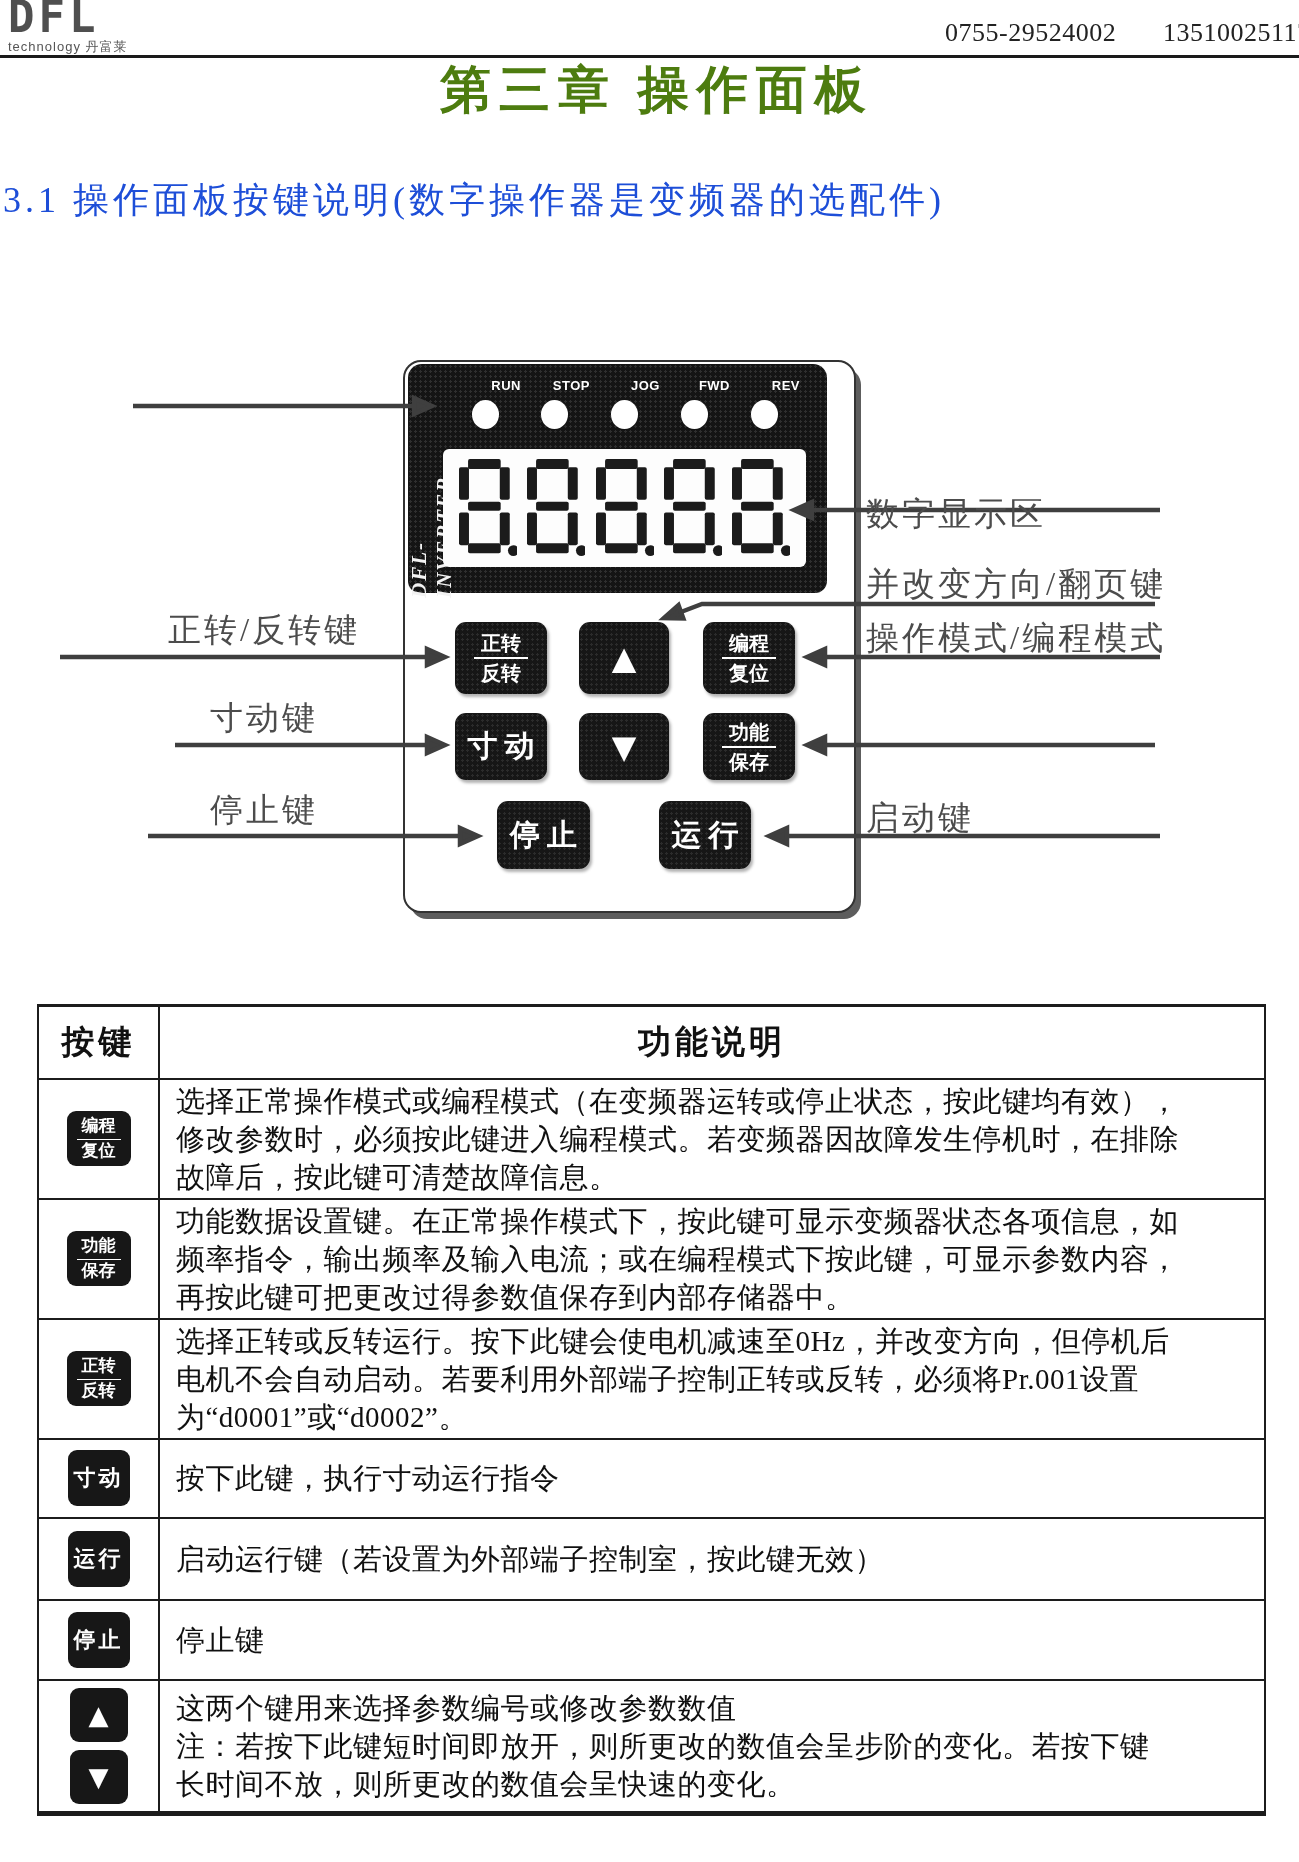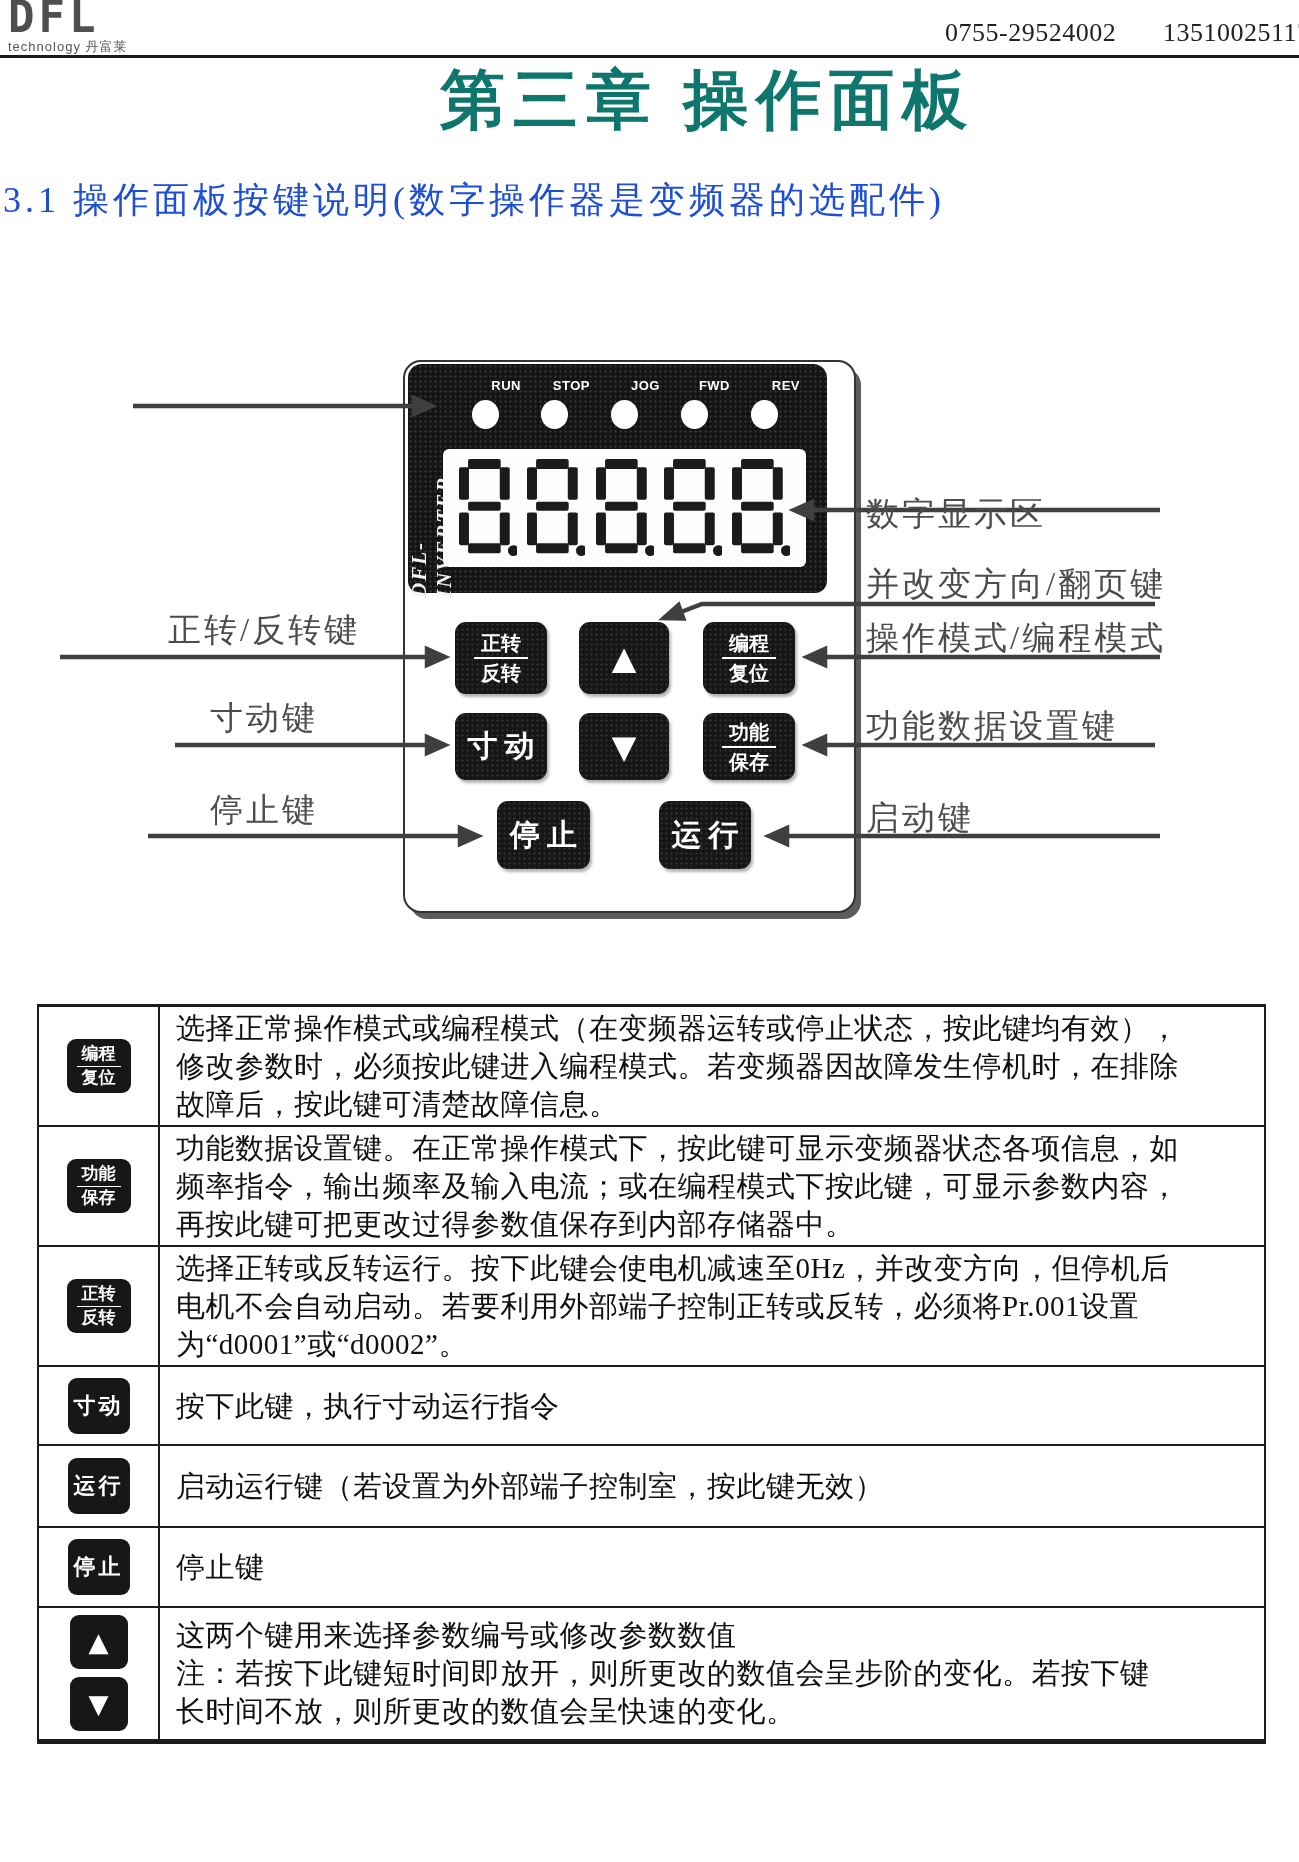--- a/index.html
+++ b/index.html
@@ -11,21 +11,21 @@
   .logo-main{font-family:"DejaVu Sans Mono",monospace;font-weight:900;font-size:44px;
              letter-spacing:4px;color:#4f4f4f;line-height:46px;}
   .logo-sub{font-family:"Liberation Sans",sans-serif;font-size:13px;color:#555;
             letter-spacing:1px;margin-top:-2px;}
   .phone{position:absolute;top:18px;font-size:26px;color:#222;letter-spacing:.5px;}
   .phone-left{left:945px;}
   .phone-right{left:1163px;}
   .header-rule{position:absolute;left:0;top:55px;width:1299px;height:3px;background:#1a1a1a;}
 
   .doc-title{position:absolute;left:440px;top:56px;font-family:"Liberation Serif",serif;
-             font-weight:700;font-size:65px;letter-spacing:8px;color:#0f766e;white-space:nowrap;}
+             font-weight:700;font-size:51px;letter-spacing:8px;color:#4d7c0f;white-space:nowrap;}
 
   .sec-heading{position:absolute;left:3px;top:176px;font-size:36px;letter-spacing:4px;
                color:#1d4ed8;white-space:nowrap;}
   .sec-paragraph{position:absolute;left:84px;top:232px;font-size:31px;line-height:63px;
                  letter-spacing:1.5px;color:#141414;white-space:pre-line;width:1210px;}
 
   
   .panel-frame{position:absolute;left:403px;top:360px;width:449px;height:549px;
                background:#fff;border:2px solid #333;border-radius:18px;
                box-shadow:6px 7px 0 -1px rgba(75,75,75,.9);}
@@ -233,29 +233,32 @@
         <polygon points="769,836 787,828 787,844"></polygon>
     </g>
   </svg>
 
   <div class="callout" style="left:168px;top:608px;">正转/反转键</div>
   <div class="callout" style="left:210px;top:696px;">寸动键</div>
   <div class="callout" style="left:210px;top:788px;">停止键</div>
   <div class="callout" style="left:866px;top:468px;margin-top:24px;">数字显示区</div>
   <div class="callout" style="left:866px;top:562px;">并改变方向/翻页键</div>
   <div class="callout" style="left:866px;top:616px;">操作模式/编程模式</div>
-  <div class="callout" style="left:866px;top:704px;">功能数据设置键</div>
   <div class="callout" style="left:866px;top:796px;">启动键</div>
 
   <table class="func-table">
     <colgroup>
         <col class="c1">
         <col>
       </colgroup>
     <tbody>
+        <tr class="row-h">
+      <th>按键</th>
+      <th>功能说明</th>
+    </tr>
     <tr class="row-1">
       <td class="key-cell">
         <span class="tbl-btn two">
           <span class="frac-top">编程</span>
           <span>复位</span>
         </span>
       </td>
       <td>
             <div class="desc">选择正常操作模式或编程模式（在变频器运转或停止状态，按此键均有效），
 修改参数时，必须按此键进入编程模式。若变频器因故障发生停机时，在排除

